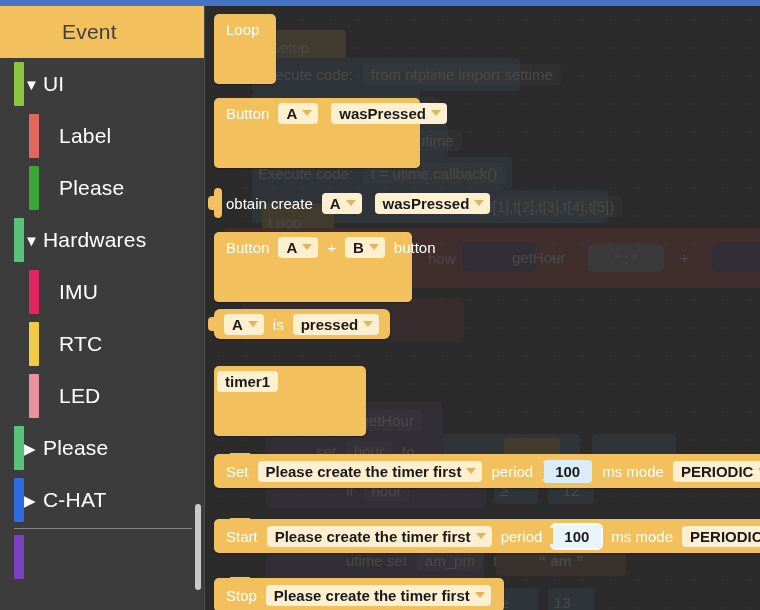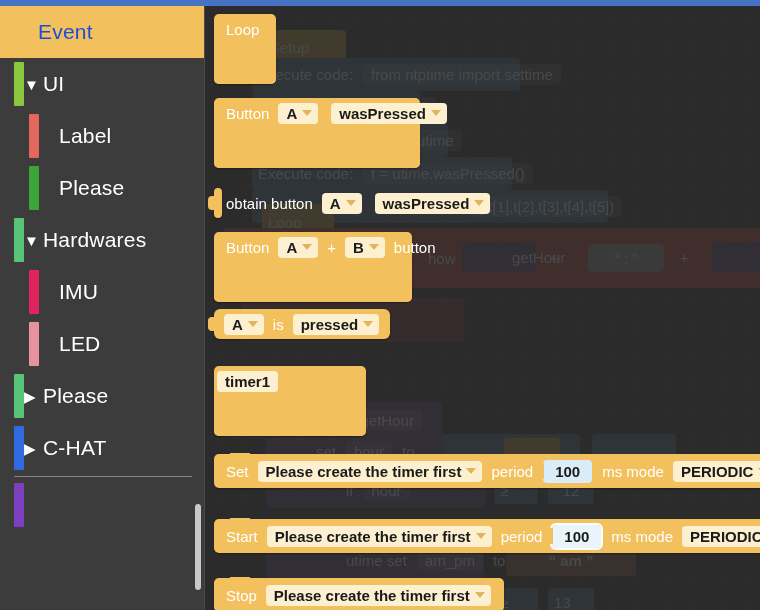--- a/index.html
+++ b/index.html
@@ -13,21 +13,21 @@
   .sidebar{position:absolute;left:0;top:6px;width:204px;height:604px;background:#3c3c3c;z-index:40;
            border-right:1px solid #4a4a4a;overflow:hidden;}
   .cat{position:relative;display:flex;align-items:center;height:52px;box-sizing:border-box;}
   .cat .swatch{position:absolute;left:14px;top:4px;bottom:4px;width:10px;border-radius:1px;}
   .cat .swatch.sub{left:29px;}
   .cat .arrow{position:absolute;left:24px;font-size:15px;color:#ffffff;line-height:1;}
   .cat .lbl{color:#ffffff;font-size:21px;letter-spacing:.2px;white-space:nowrap;}
   .cat.top .lbl{margin-left:43px;}
   .cat.sub .lbl{margin-left:59px;}
   .cat.selected{background:#f3c05e;height:52px;}
-  .cat.selected .lbl{margin-left:38px;color:#1d4ed8;text-align:right;}
+  .cat.selected .lbl{margin-left:62px;color:#404040;text-align:right;}
   .sep{height:1px;background:#868686;margin:2px 12px 0 14px;}
 
   
   .sb-track{position:absolute;right:3px;top:498px;width:6px;height:86px;background:#c9c9c9;border-radius:3px;z-index:45;}
 
   
   .workspace{position:absolute;left:204px;top:6px;right:0;bottom:0;background:#2b2b2b;overflow:hidden;z-index:10;}
   .dots{position:absolute;inset:0;opacity:.5;
     background-image:radial-gradient(circle, #4a4a4a 1px, transparent 1px);
     background-size:28px 28px;}
@@ -115,21 +115,21 @@
       <div class="bb c-code" style="left:48px;top:85px;width:168px;height:33px;">
         <span class="txt">Execute code:</span>
         <span class="fld">settime()</span>
       </div>
       <div class="bb c-code" style="left:48px;top:118px;width:196px;height:33px;">
         <span class="txt">Execute code:</span>
         <span class="fld">import utime</span>
       </div>
       <div class="bb c-code" style="left:48px;top:151px;width:260px;height:33px;">
         <span class="txt">Execute code:</span>
-        <span class="fld">t = utime.wasPressed()</span>
+        <span class="fld">t = utime.callback()</span>
       </div>
       <div class="bb c-code" style="left:48px;top:184px;width:356px;height:33px;">
         <span class="fld" style="margin-left:220px;">],t[1],t[2],t[3],t[4],t[5])</span>
       </div>
 
       <div class="bb c-loop" style="left:58px;top:198px;width:72px;height:36px;">
         <span class="txt">Loop</span>
       </div>
 
       <div class="bb c-ui" style="left:20px;top:222px;width:560px;height:60px;">
@@ -177,21 +177,21 @@
         <span class="txt">≥</span>
       </div>
       <div class="bb c-code" style="left:344px;top:470px;width:46px;height:28px;border-radius:4px;">
         <span class="txt" style="width:100%;text-align:center;">12</span>
       </div>
       <div class="bb c-var" style="left:62px;top:536px;width:218px;height:36px;">
         <span class="txt" style="margin-left:30px;">utime  set</span>
         <span class="fld">am_pm</span>
         <span class="txt">to</span>
       </div>
-      <div class="bb c-text" style="left:302px;top:538px;width:130px;height:32px;font-weight:bold;">
+      <div class="bb c-text" style="left:292px;top:538px;width:130px;height:32px;font-weight:bold;">
         <span class="txt" style="width:100%;text-align:center;">“ am ”</span>
       </div>
       <div class="bb c-var" style="left:62px;top:578px;width:220px;height:34px;">
         <span class="txt" style="margin-left:30px;">if</span>
         <span class="fld">hour</span>
       </div>
       <div class="bb c-code" style="left:290px;top:582px;width:44px;height:28px;border-radius:4px;">
         <span class="txt">≥</span>
       </div>
       <div class="bb c-code" style="left:344px;top:582px;width:46px;height:28px;border-radius:4px;">
@@ -228,21 +228,21 @@
         </div>
         <div class="cwrap" style="height:40px;">
           <div class="cbar" style="top:0;bottom:14px;"></div>
           <div class="cfoot" style="position:absolute;left:0;right:0;bottom:0;"></div>
         </div>
       </div>
     </div>
 
     <div class="blk rep shadow" style="left:10px;top:182px;width:0;min-width:0;padding-right:8px;height:30px;border-radius:6px;">
       <span class="ltab"></span>
-      <span class="t first">obtain button</span>
+      <span class="t first">obtain create</span>
       <span class="dd">
         <span>A</span>
         <i class="caret"></i>
       </span>
       <span class="dd" style="margin-left:10px;">
         <span>wasPressed</span>
         <i class="caret"></i>
       </span>
     </div>
 
@@ -364,20 +364,24 @@
         <div class="cat top">
           <span class="swatch" style="background: rgb(87, 196, 122);"></span>
           <span class="arrow">▼</span>
           <span class="lbl">Hardwares</span>
         </div>
         <div class="cat sub">
           <span class="swatch sub" style="background: rgb(224, 36, 94);"></span>
           <span class="lbl">IMU</span>
         </div>
         <div class="cat sub">
+          <span class="swatch sub" style="background: rgb(242, 203, 70);"></span>
+          <span class="lbl">RTC</span>
+        </div>
+        <div class="cat sub">
           <span class="swatch sub" style="background: rgb(232, 145, 159);"></span>
           <span class="lbl">LED</span>
         </div>
         <div class="cat top">
           <span class="swatch" style="background: rgb(87, 196, 122);"></span>
           <span class="arrow">▶</span>
           <span class="lbl">Please</span>
         </div>
         <div class="cat top">
           <span class="swatch" style="background: rgb(47, 106, 224);"></span>

